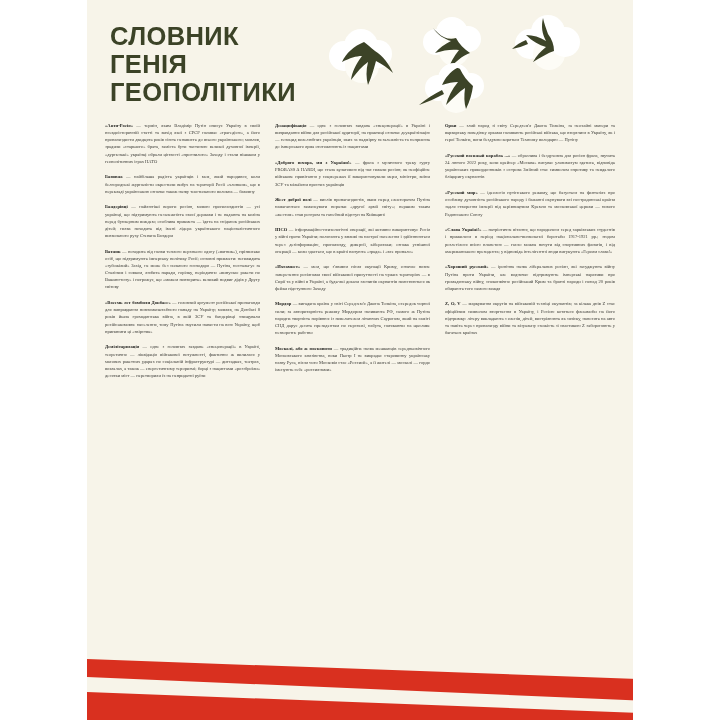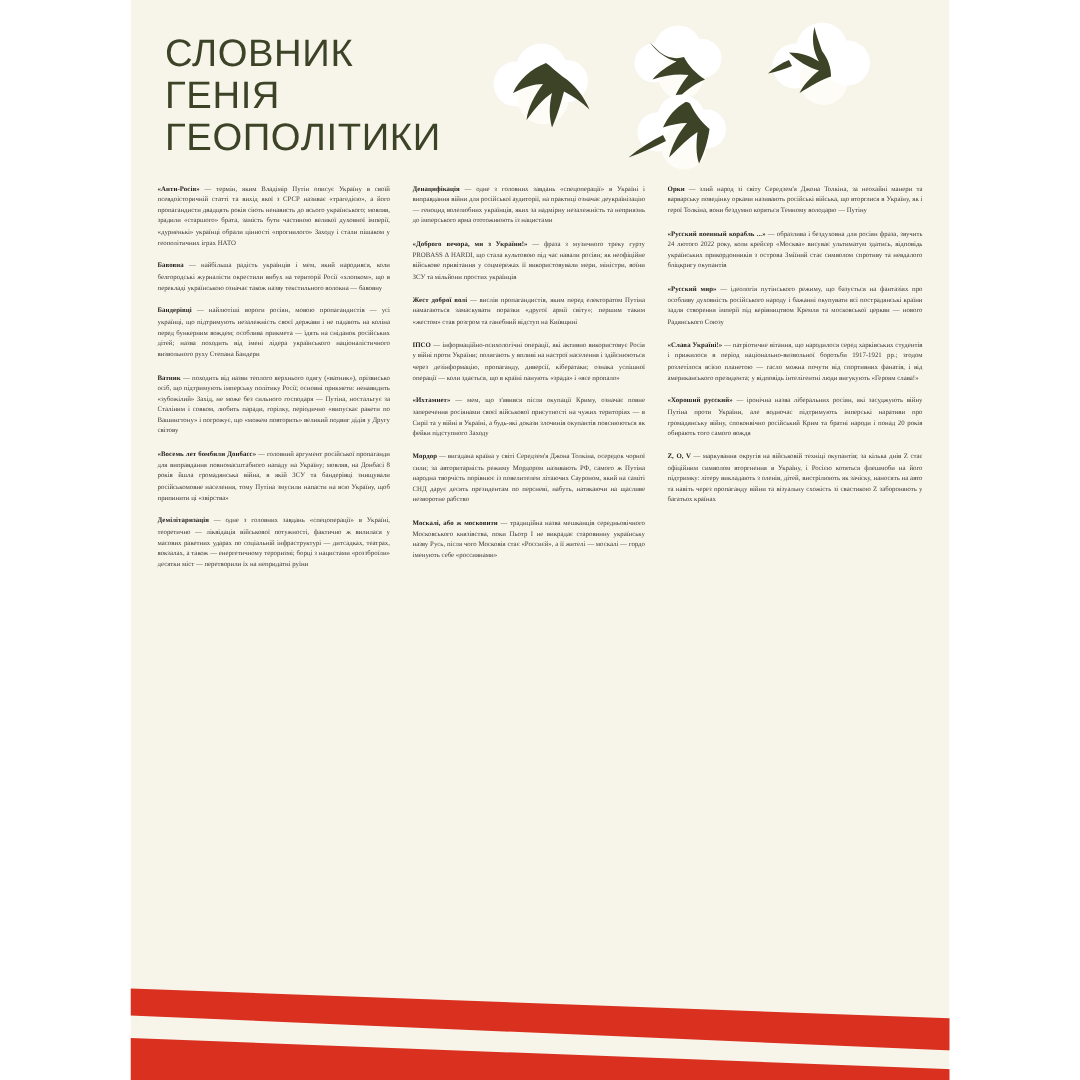--- a/index.html
+++ b/index.html
@@ -37,21 +37,21 @@
     top: 0;
     width: 546px;
     height: 118px;
   }
   .title {
     position: absolute;
     left: 23px;
     top: 22px;
     margin: 0;
     font-family: "Liberation Sans", sans-serif;
-    font-weight: 400;
+    font-weight: 700;
     font-size: 25.5px;
     line-height: 28px;
     letter-spacing: 0.4px;
     color: #3c4327;
     text-transform: uppercase;
     white-space: pre-line;
   }
   
   .cotton {
     position: absolute;

